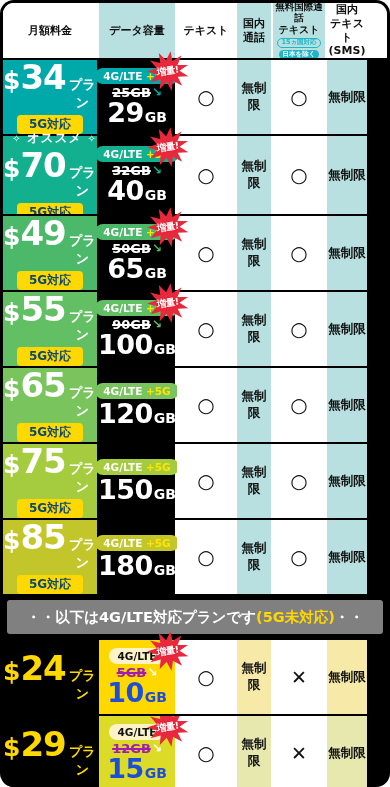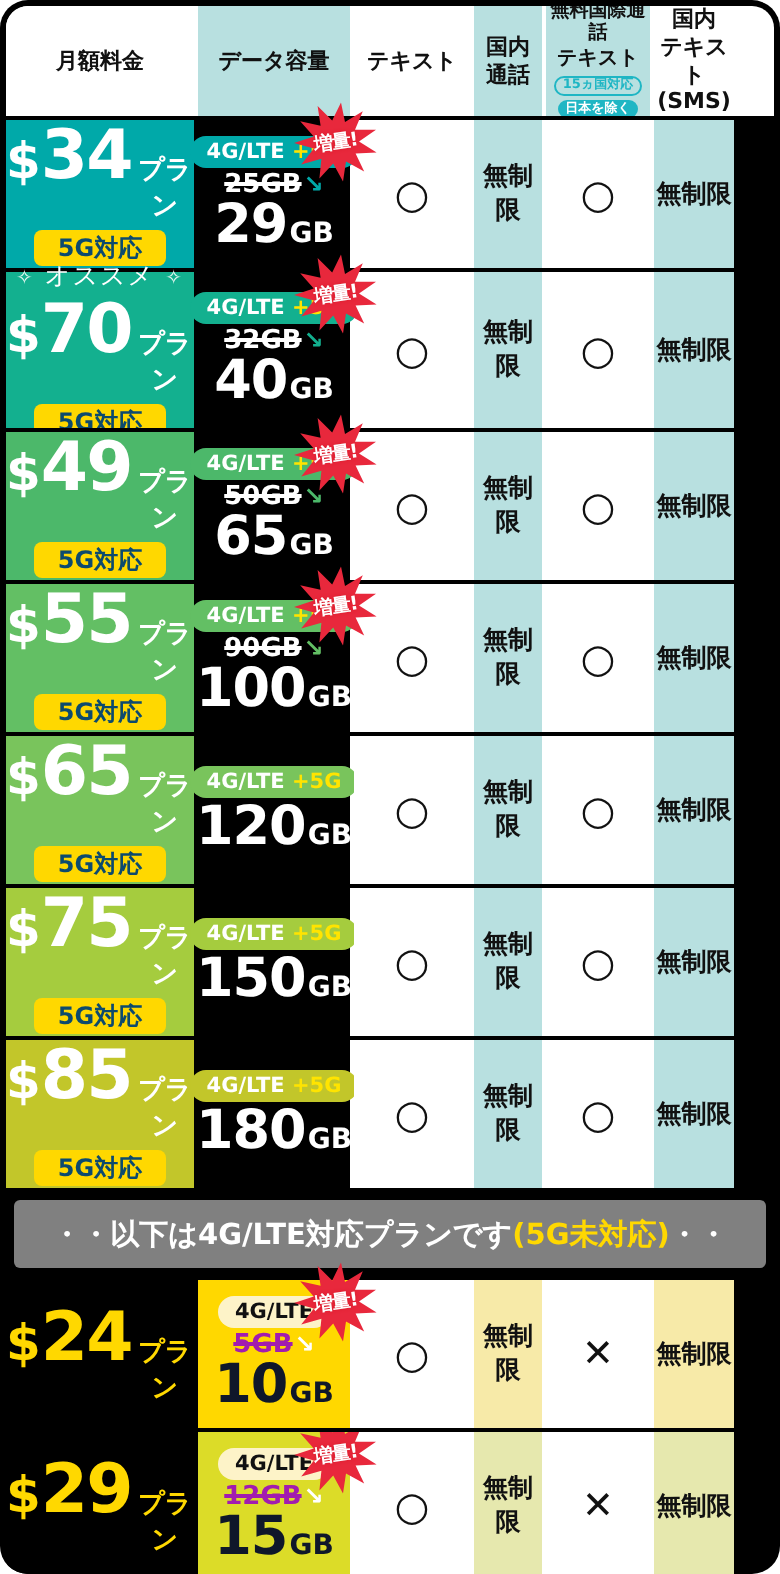--- a/index.html
+++ b/index.html
@@ -71,22 +71,22 @@
   }
   .cell:last-child { border-right: none; }
 
   
   .price-cell {
     flex-direction: column; gap: 3px;
     border-right: 2px solid #000;
     color: #fff;
   }
   .rec-ribbon {
-    width:100%; text-align:center; color:#fff;
-    font-size:12.5px; font-weight:normal; letter-spacing:1px;
+    width:100%; text-align:right; color:#fff;
+    font-size:12.5px; font-weight:bold; letter-spacing:1px;
     padding: 2px 0 0 0; line-height:1.1;
   }
   .rec-ribbon .sp { font-size:10px; color:#e8f8f2; }
   .price-line { display:flex; align-items:baseline; justify-content:center; }
   .dollar { font-size: 25px; font-weight: bold; line-height:1; }
   .amount { font-size: 34px; font-weight: bold; line-height:1; letter-spacing:-1px;}
   .plan-sfx { font-size: 13px; font-weight:bold; margin-left:2px; }
   .tag5g {
     background:#ffd800; color:#0c4a6e;
     font-size:12px; font-weight:bold;
@@ -112,21 +112,21 @@
   .old-row { display:flex; align-items:center; justify-content:center; gap:1px; height:14px;}
   .old-val {
     color:#fff; font-size:13px; font-weight:bold;
     text-decoration: line-through; text-decoration-thickness:1.5px;
   }
   .data-cell.lte .old-val { color:#a21caf; }
   .arrow-dn { font-size:12px; line-height:1; }
   .new-row { display:flex; align-items:baseline; justify-content:center; }
   .new-val { color:#fff; font-size:27px; font-weight:bold; line-height:1; letter-spacing:-0.5px;}
   .new-unit { color:#fff; font-size:14px; font-weight:bold; margin-left:1px;}
-  .data-cell.lte .new-val, .data-cell.lte .new-unit { color:#0f172a; }
+  .data-cell.lte .new-val, .data-cell.lte .new-unit { color:#1d4ed8; }
 
   
   .star {
     position:absolute; top:-9px; right:-16px;
     width:46px; height:40px; z-index:9;
     display:flex; align-items:center; justify-content:center;
   }
   .star svg { position:absolute; inset:0; width:46px; height:40px; }
   .star span {
     position:relative; color:#fff; font-size:9.5px; font-weight:bold;

